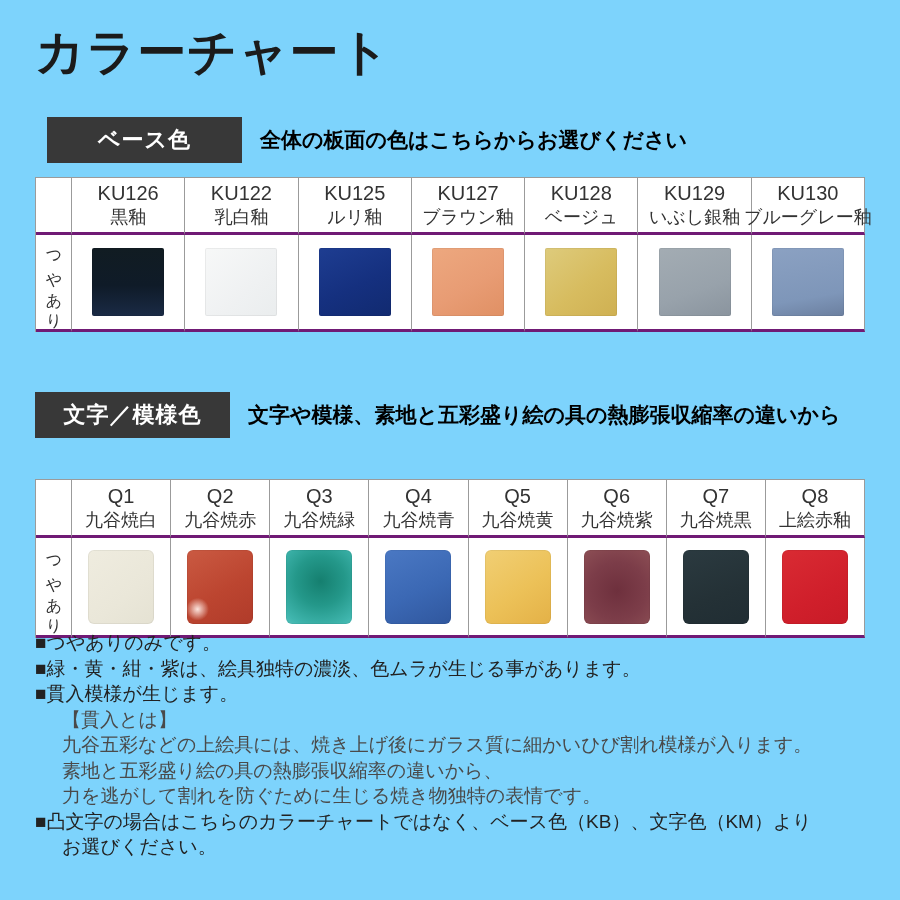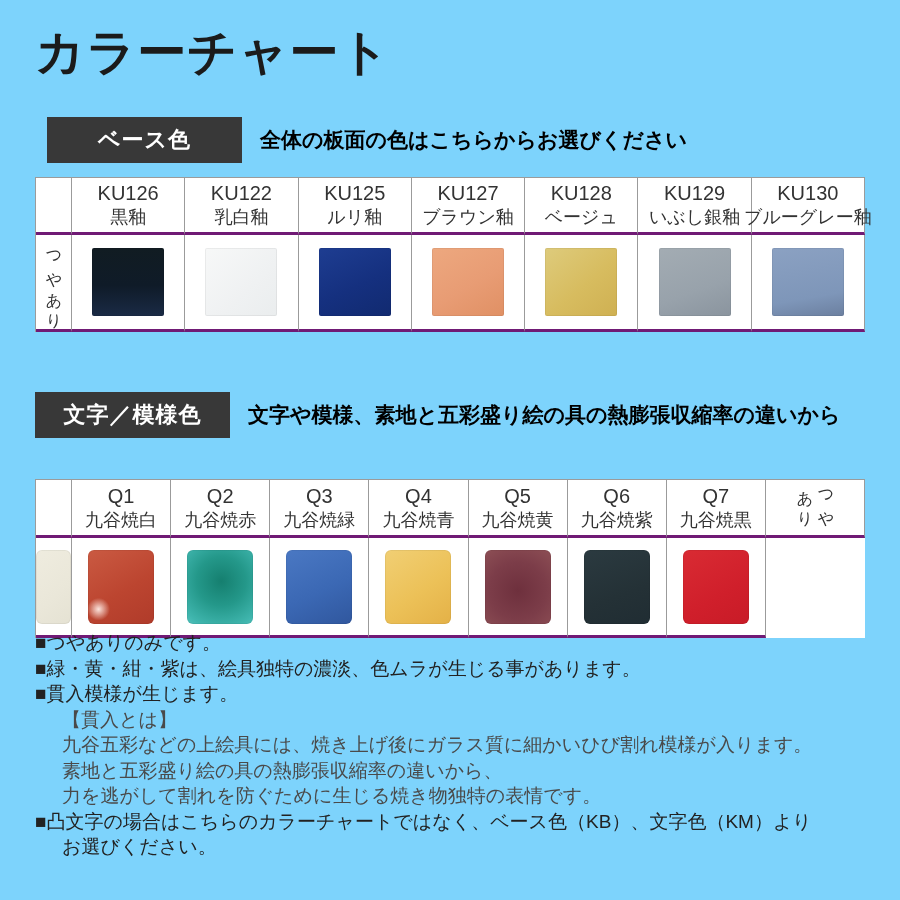--- a/index.html
+++ b/index.html
@@ -150,20 +150,24 @@
         <div class="code">Q5</div>
         <div class="cname">九谷焼黄</div>
       </div>
       <div class="cell head">
         <div class="code">Q6</div>
         <div class="cname">九谷焼紫</div>
       </div>
       <div class="cell head">
         <div class="code">Q7</div>
         <div class="cname">九谷焼黒</div>
+      </div>
+      <div class="cell head">
+        <div class="code">Q8</div>
+        <div class="cname">上絵赤釉</div>
       </div>
       <div class="cell rowlabel">つやあり</div>
       <div class="cell swatchcell">
         <div class="swatch" style="background: linear-gradient(140deg, rgb(239, 236, 223) 0%, rgb(234, 231, 217) 60%, rgb(229, 226, 211) 100%);"></div>
       </div>
       <div class="cell swatchcell">
         <div class="swatch" style="background: radial-gradient(circle at 16% 80%, rgba(255, 236, 230, 0.95) 0%, rgba(255, 236, 230, 0) 14%), linear-gradient(150deg, rgb(202, 90, 66) 0%, rgb(188, 69, 48) 55%, rgb(176, 59, 42) 100%);"></div>
       </div>
       <div class="cell swatchcell">
         <div class="swatch" style="background: radial-gradient(circle at 52% 42%, rgb(21, 127, 111) 0%, rgb(36, 152, 138) 45%, rgb(63, 181, 173) 85%, rgb(82, 194, 189) 100%);"></div>

